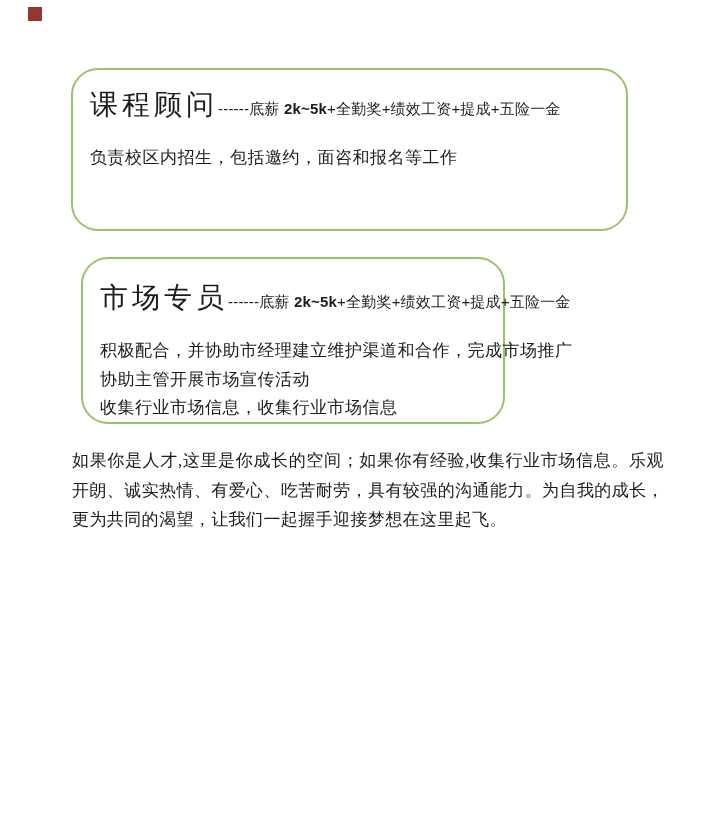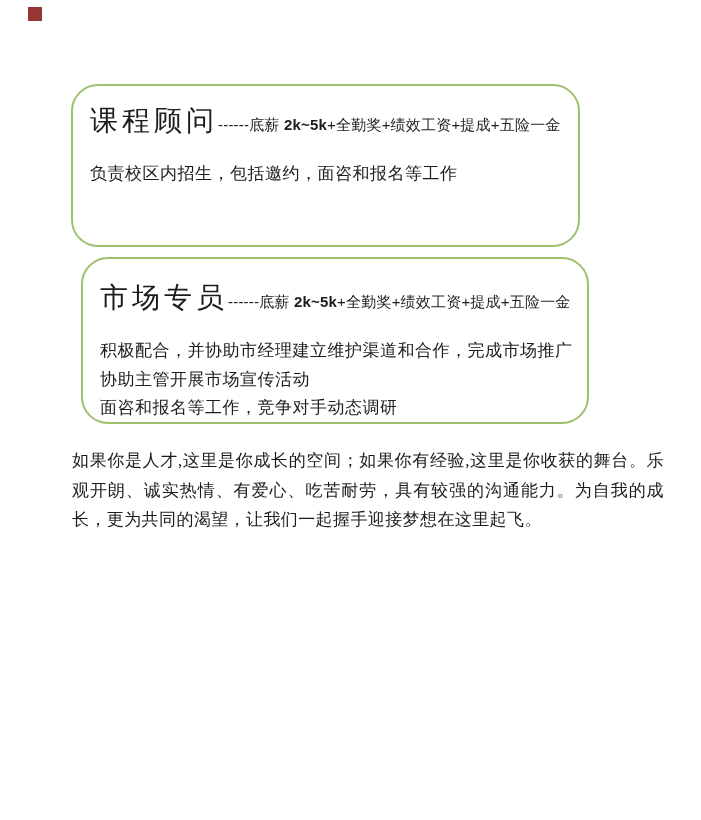--- a/index.html
+++ b/index.html
@@ -20,22 +20,22 @@
     height: 14px;
     background: var(--bullet-color, #943634);
   }
   .job-card {
     position: absolute;
     border: 2px solid var(--border-color, #9CC06C);
     border-radius: 27px;
     background: #ffffff;
     box-sizing: border-box;
   }
-  .job-card.card-1 { left: 71px;  top: 84px;  width: 509px; height: 163px; }
-  .job-card.card-2 { left: 81px;  top: 257px; width: 508px; height: 167px; }
+  .job-card.card-1 { left: 71px;  top: 68px;  width: 557px; height: 163px; }
+  .job-card.card-2 { left: 81px;  top: 257px; width: 424px; height: 167px; }
   .job-title-row {
     margin: 16px 0 0 17px;
     line-height: 38px;
     white-space: nowrap;
   }
   .card-2 .job-title-row { margin-top: 20px; }
   .job-title {
     font-size: 28px;
     letter-spacing: 4px;
     font-family: "Liberation Serif", "DejaVu Serif", serif;
@@ -81,19 +81,19 @@
     </div>
   </div>
 
   <div class="job-card card-2">
     <div class="job-title-row">
       <span class="job-title">市场专员</span><span class="job-detail"><span>------底薪 </span><span class="salary">2k~5k</span><span>+全勤奖+绩效工资+提成+五险一金</span></span>
     </div>
     <div class="job-duties">
       <div class="duty-line">积极配合，并协助市经理建立维护渠道和合作，完成市场推广</div>
       <div class="duty-line">协助主管开展市场宣传活动</div>
-      <div class="duty-line">面咨和报名等工作，竞争对手动态调研</div>
+      <div class="duty-line">收集行业市场信息，收集行业市场信息</div>
     </div>
   </div>
 
-  <div class="closing-paragraph">如果你是人才,这里是你成长的空间；如果你有经验,这里是你收获的舞台。乐观开朗、诚实热情、有爱心、吃苦耐劳，具有较强的沟通能力。为自我的成长，更为共同的渴望，让我们一起握手迎接梦想在这里起飞。</div>
+  <div class="closing-paragraph">如果你是人才,这里是你成长的空间；如果你有经验,收集行业市场信息。乐观开朗、诚实热情、有爱心、吃苦耐劳，具有较强的沟通能力。为自我的成长，更为共同的渴望，让我们一起握手迎接梦想在这里起飞。</div>
 
 </div>
 
 </body></html>

